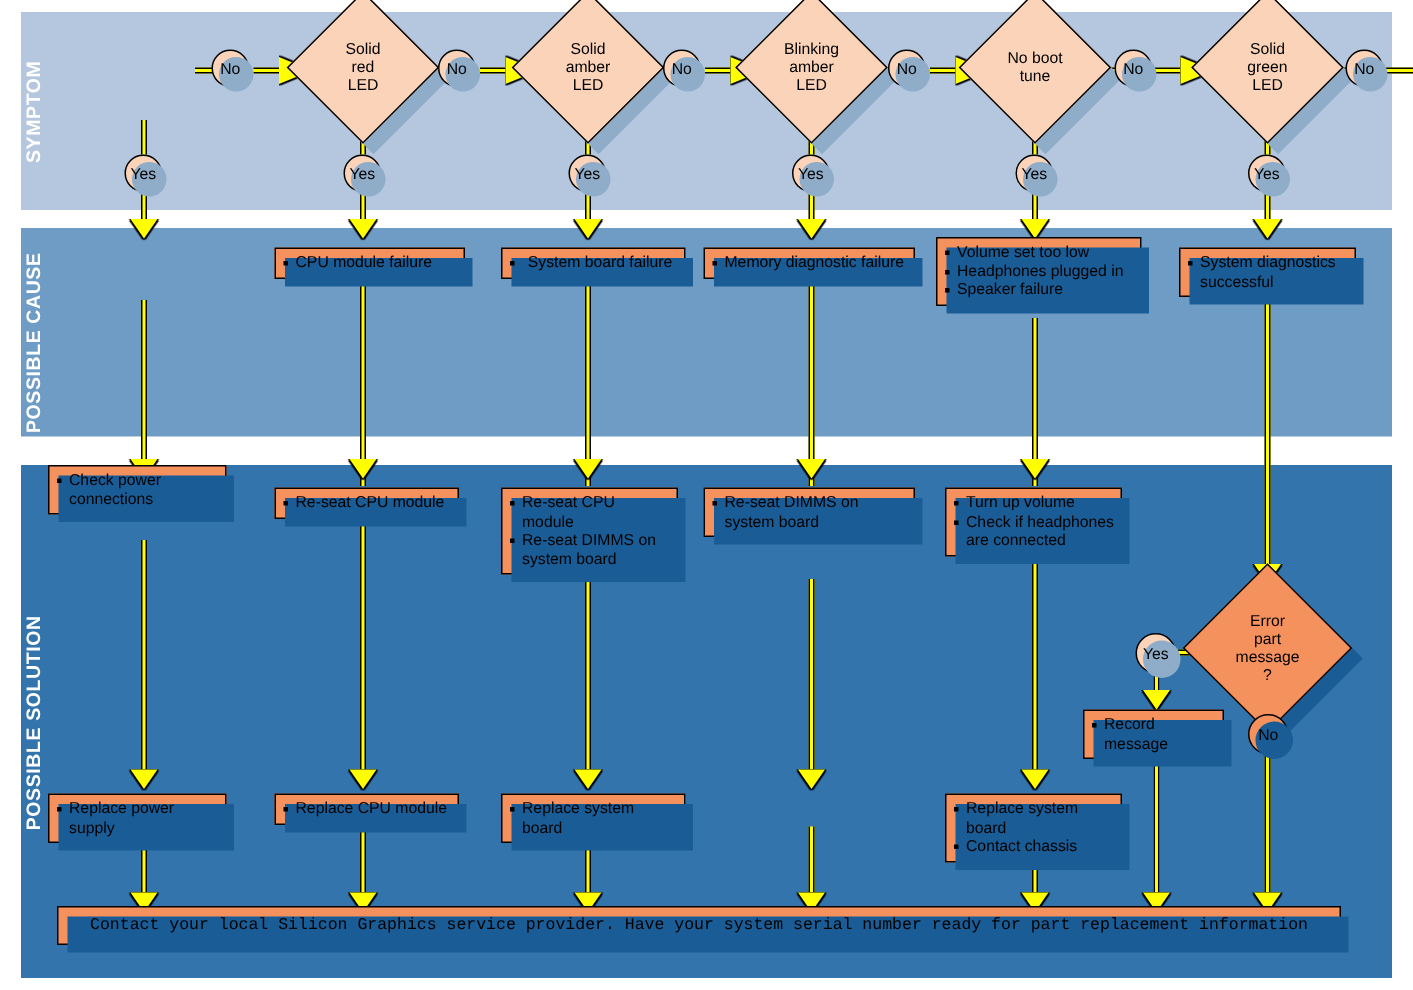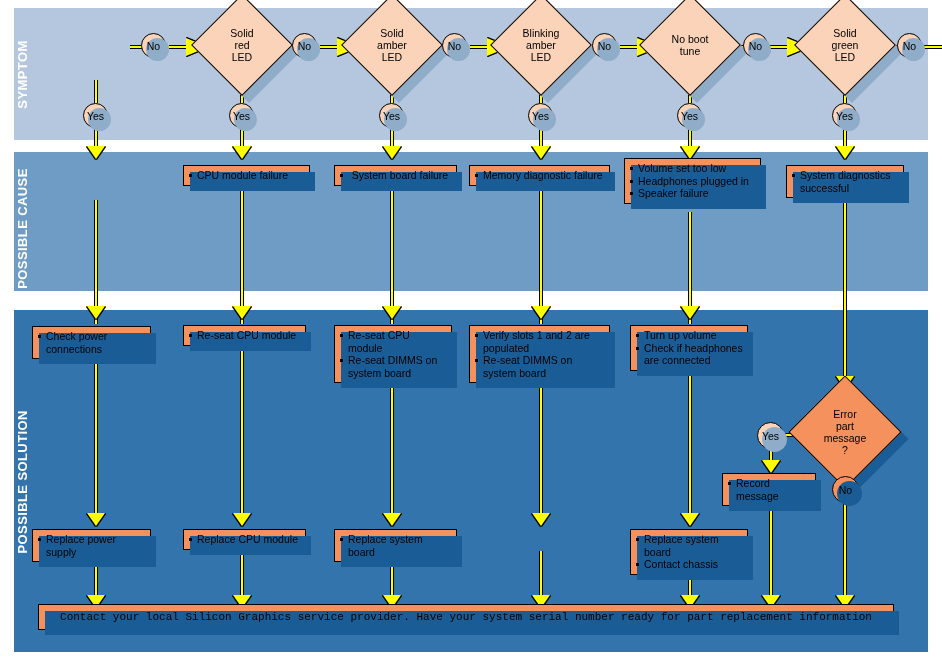--- a/index.html
+++ b/index.html
@@ -260,39 +260,38 @@
 
   <div class="vline" style="left:539px;top:188px;height:136px;"></div>
   <div class="arrow-down" style="left:532px;top:306px;"></div>
 
   <div class="vline" style="left:688px;top:212px;height:112px;"></div>
   <div class="arrow-down" style="left:681px;top:306px;"></div>
 
   <div class="vline" style="left:843px;top:200px;height:192px;"></div>
   <div class="arrow-down" style="left:836px;top:376px;"></div>
 
-  <div class="box" style="left:32px;top:326px;width:119px;">
+  <div class="box" style="left:32px;top:310px;width:119px;">
     <ul>
         <li>Check power connections</li>
       </ul>
   </div>
   <div class="box" style="left:183px;top:325px;width:123px;">
     <ul>
         <li>Re-seat CPU module</li>
       </ul>
   </div>
   <div class="box" style="left:334px;top:325px;width:118px;">
     <ul>
       <li>Re-seat CPU module</li>
       <li>Re-seat DIMMS on system board</li>
     </ul>
   </div>
   <div class="box" style="left:469px;top:325px;width:141px;">
     <ul>
-      <li>Verify slots 1 and 2 are populated</li>
       <li>Re-seat DIMMS on system board</li>
     </ul>
   </div>
   <div class="box" style="left:630px;top:325px;width:118px;">
     <ul>
       <li>Turn up volume</li>
       <li>Check if headphones are connected</li>
     </ul>
   </div>
 

